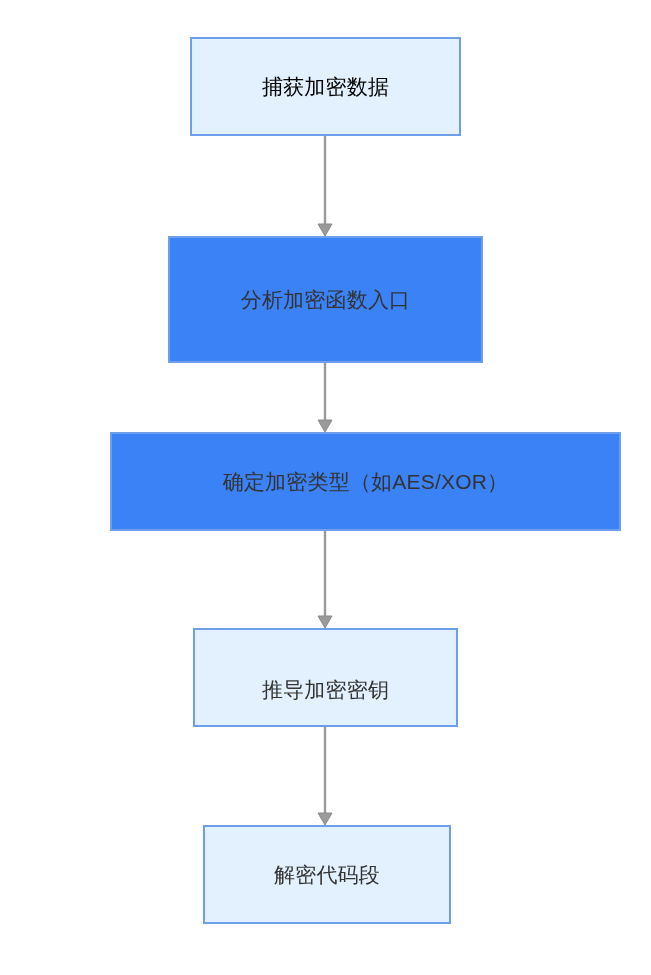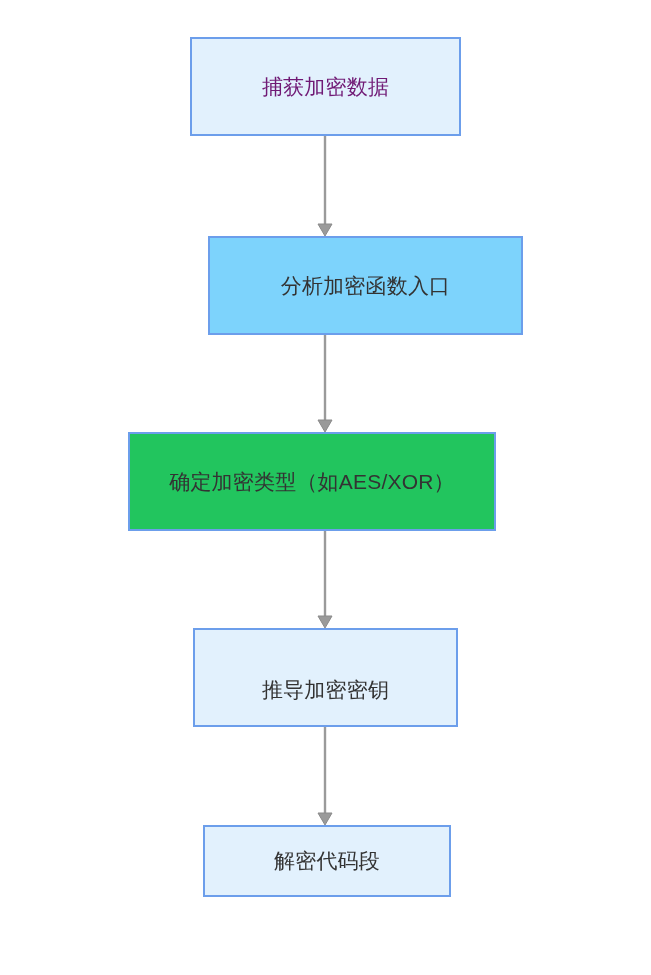--- a/index.html
+++ b/index.html
@@ -65,27 +65,27 @@
     </svg>
     <svg class="edge" width="30" height="97" style="left: 310px; top: 531px;">
       <line class="edge-line" x1="15" y1="0" x2="15" y2="87" stroke="#9a9a9a"></line>
       <polygon class="edge-head" points="8,85 22,85 15,97" fill="#9a9a9a"></polygon>
     </svg>
     <svg class="edge" width="30" height="98" style="left: 310px; top: 727px;">
       <line class="edge-line" x1="15" y1="0" x2="15" y2="88" stroke="#9a9a9a"></line>
       <polygon class="edge-head" points="8,86 22,86 15,98" fill="#9a9a9a"></polygon>
     </svg>
     <div class="node" style="left: 190px; top: 37px; width: 271px; height: 99px; background: rgb(226, 241, 253); border-color: rgb(108, 158, 235);">
-      <span class="node-label" style="color: #701a75;">捕获加密数据</span>
+      <span class="node-label" style="color: #000000;">捕获加密数据</span>
     </div>
-    <div class="node" style="left: 168px; top: 236px; width: 315px; height: 99px; background: #7dd3fc; border-color: rgb(108, 158, 235); margin-left: 40px;">
+    <div class="node" style="left: 168px; top: 236px; width: 315px; height: 127px; background: #3b82f6; border-color: rgb(108, 158, 235);">
       <span class="node-label" style="color: rgb(51, 51, 51);">分析加密函数入口</span>
     </div>
-    <div class="node" style="left: 128px; top: 432px; width: 368px; height: 99px; background: #22c55e; border-color: rgb(108, 158, 235);">
+    <div class="node" style="left: 110px; top: 432px; width: 511px; height: 99px; background: #3b82f6; border-color: rgb(108, 158, 235);">
       <span class="node-label" style="color: rgb(51, 51, 51);">确定加密类型（如AES/XOR）</span>
     </div>
     <div class="node" style="left: 193px; top: 628px; width: 265px; height: 99px; background: rgb(226, 241, 253); border-color: rgb(108, 158, 235);">
       <span class="node-label" style="color: rgb(51, 51, 51); margin-top: 24px;">推导加密密钥</span>
     </div>
-    <div class="node" style="left: 203px; top: 825px; width: 248px; height: 72px; background: rgb(226, 241, 253); border-color: rgb(108, 158, 235);">
+    <div class="node" style="left: 203px; top: 825px; width: 248px; height: 99px; background: rgb(226, 241, 253); border-color: rgb(108, 158, 235);">
       <span class="node-label" style="color: rgb(51, 51, 51);">解密代码段</span>
     </div>
   </div>
 
 </body></html>

